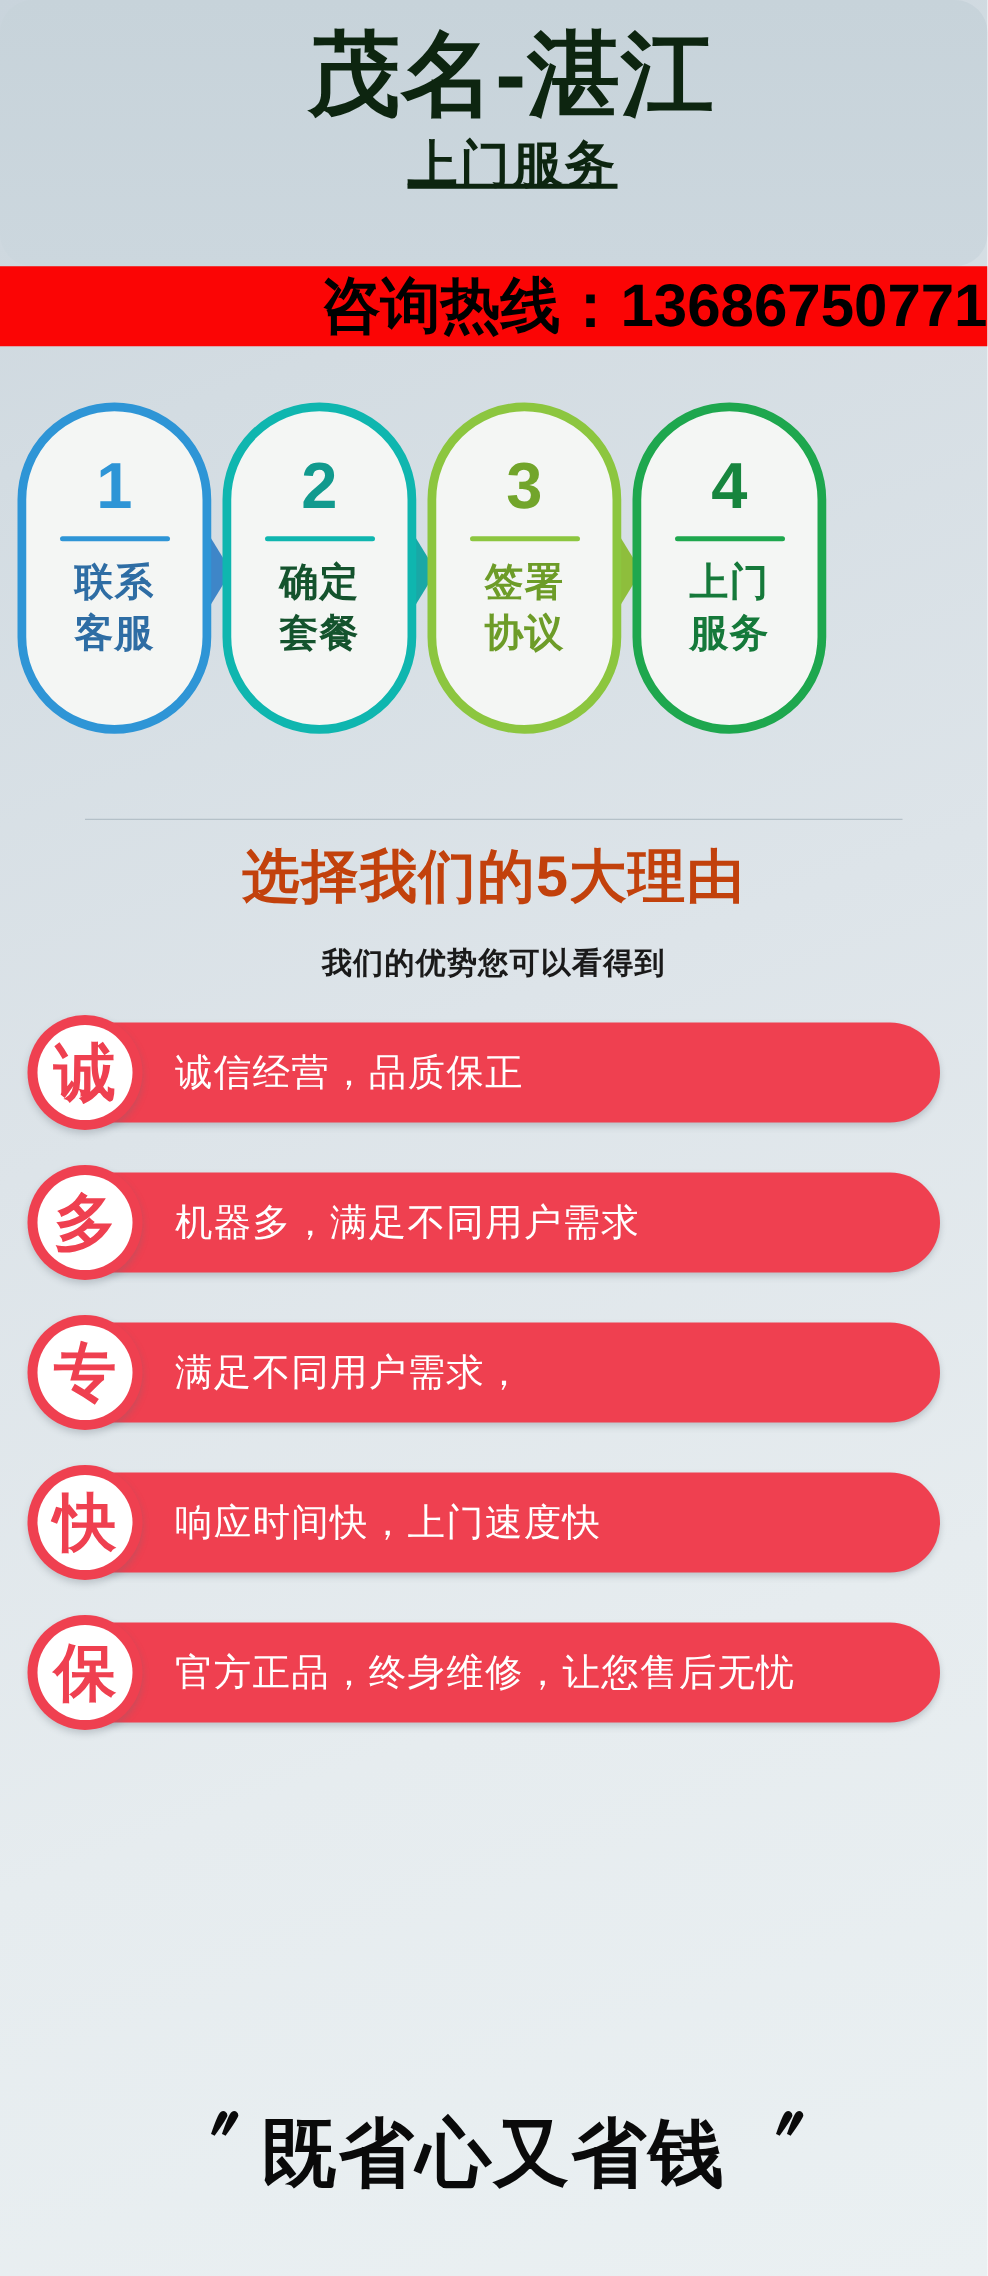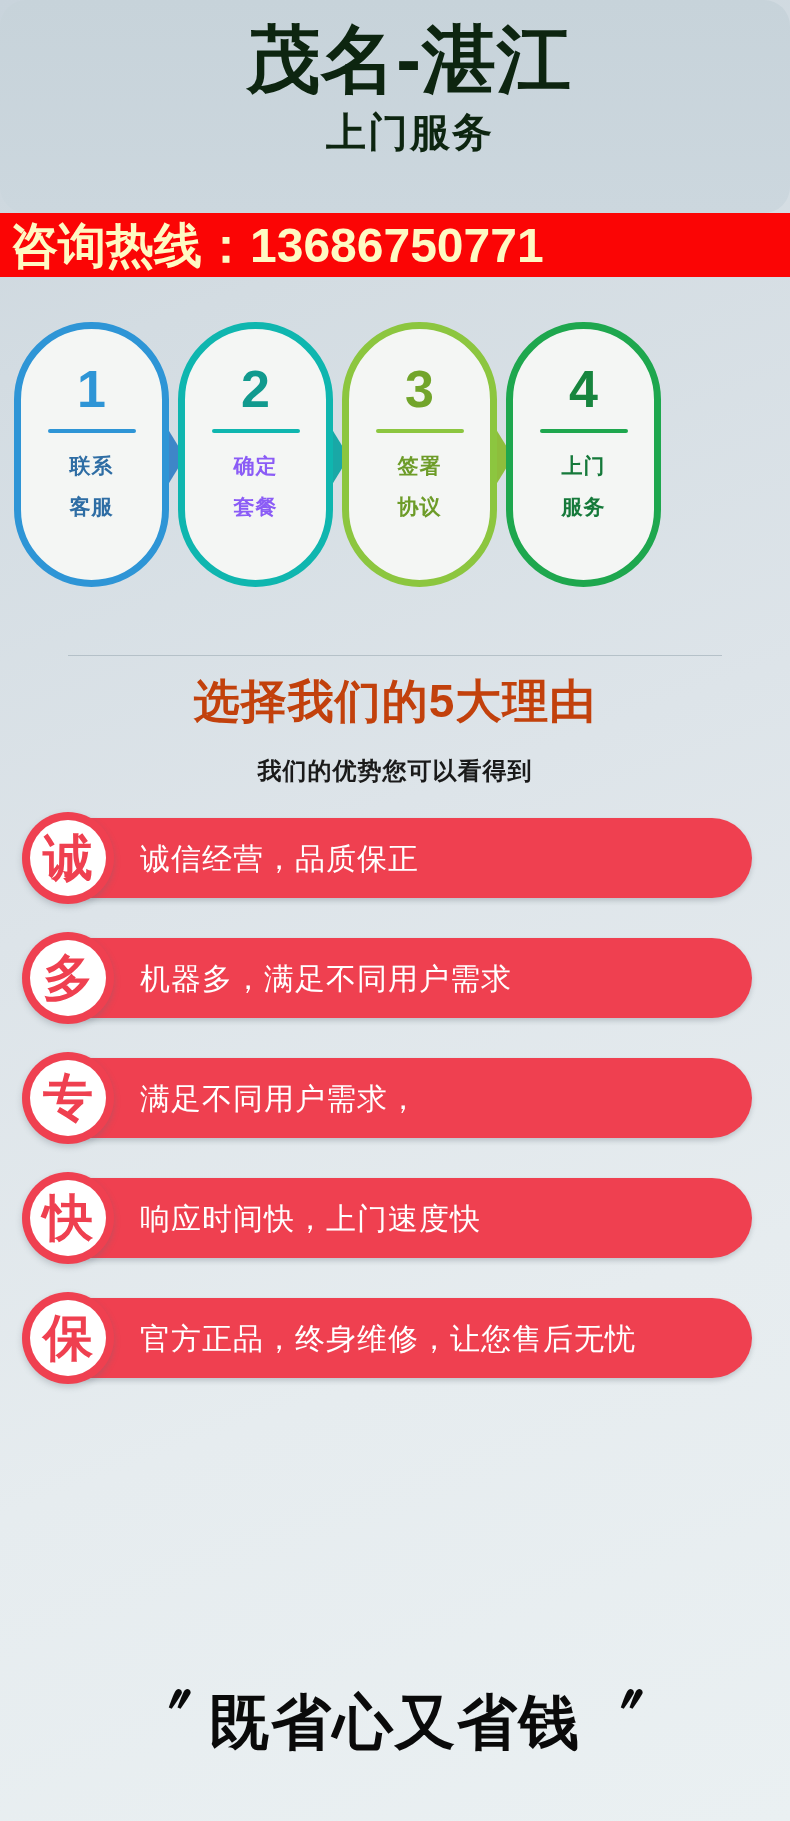--- a/index.html
+++ b/index.html
@@ -41,37 +41,38 @@
     left: 0; top: 108px;
     width: 790px;
     text-align: center;
     font-size: 40px;
     line-height: 48px;
     font-weight: bold;
     color: #0d2510;
     letter-spacing: 2px;
     padding-left: 30px;
     box-sizing: border-box;
+    text-decoration: underline;
   }
 
   
   .hotline-banner {
     position: absolute;
     left: 0; top: 213px;
     width: 790px; height: 64px;
     background: #fb0505;
     overflow: hidden;
   }
   .hotline-text {
     position: absolute;
     left: 0; top: 0;
     width: 790px; height: 64px;
     line-height: 66px;
-    text-align: left;
-    color: #fef9c3;
+    text-align: right;
+    color: #000000;
     font-size: 48px;
     font-weight: bold;
     letter-spacing: 0px;
     white-space: nowrap;
     padding-left: 10px;
     box-sizing: border-box;
   }
 
   
   .steps {
@@ -113,21 +114,21 @@
     margin-top: 32px;
   }
   .step-rule {
     width: 88px;
     height: 4px;
     margin-top: 12px;
     border-radius: 2px;
   }
   .step-label {
     margin-top: 12px;
-    font-size: 21px;
+    font-size: 31px;
     line-height: 41px;
     font-weight: bold;
     text-align: left;
     letter-spacing: 1px;
   }
 
   
   .divider {
     position: absolute;
     left: 68px;
@@ -273,21 +274,21 @@
         <div>联系</div>
         <div>客服</div>
       </div>
     </div>
   </div>
 
   <div class="step" style="left:178px;">
     <div class="step-pill" style="border-color:#0fb6af;">
       <div class="step-num" style="color:#119a8e;">2</div>
       <div class="step-rule" style="background:#0fb6af;"></div>
-      <div class="step-label" style="color:#8b5cf6;">
+      <div class="step-label" style="color:#14532d;">
         <div>确定</div>
         <div>套餐</div>
       </div>
     </div>
   </div>
 
   <div class="step" style="left:342px;">
     <div class="step-pill" style="border-color:#8cc63f;">
       <div class="step-num" style="color:#72a52b;">3</div>
       <div class="step-rule" style="background:#8cc63f;"></div>

